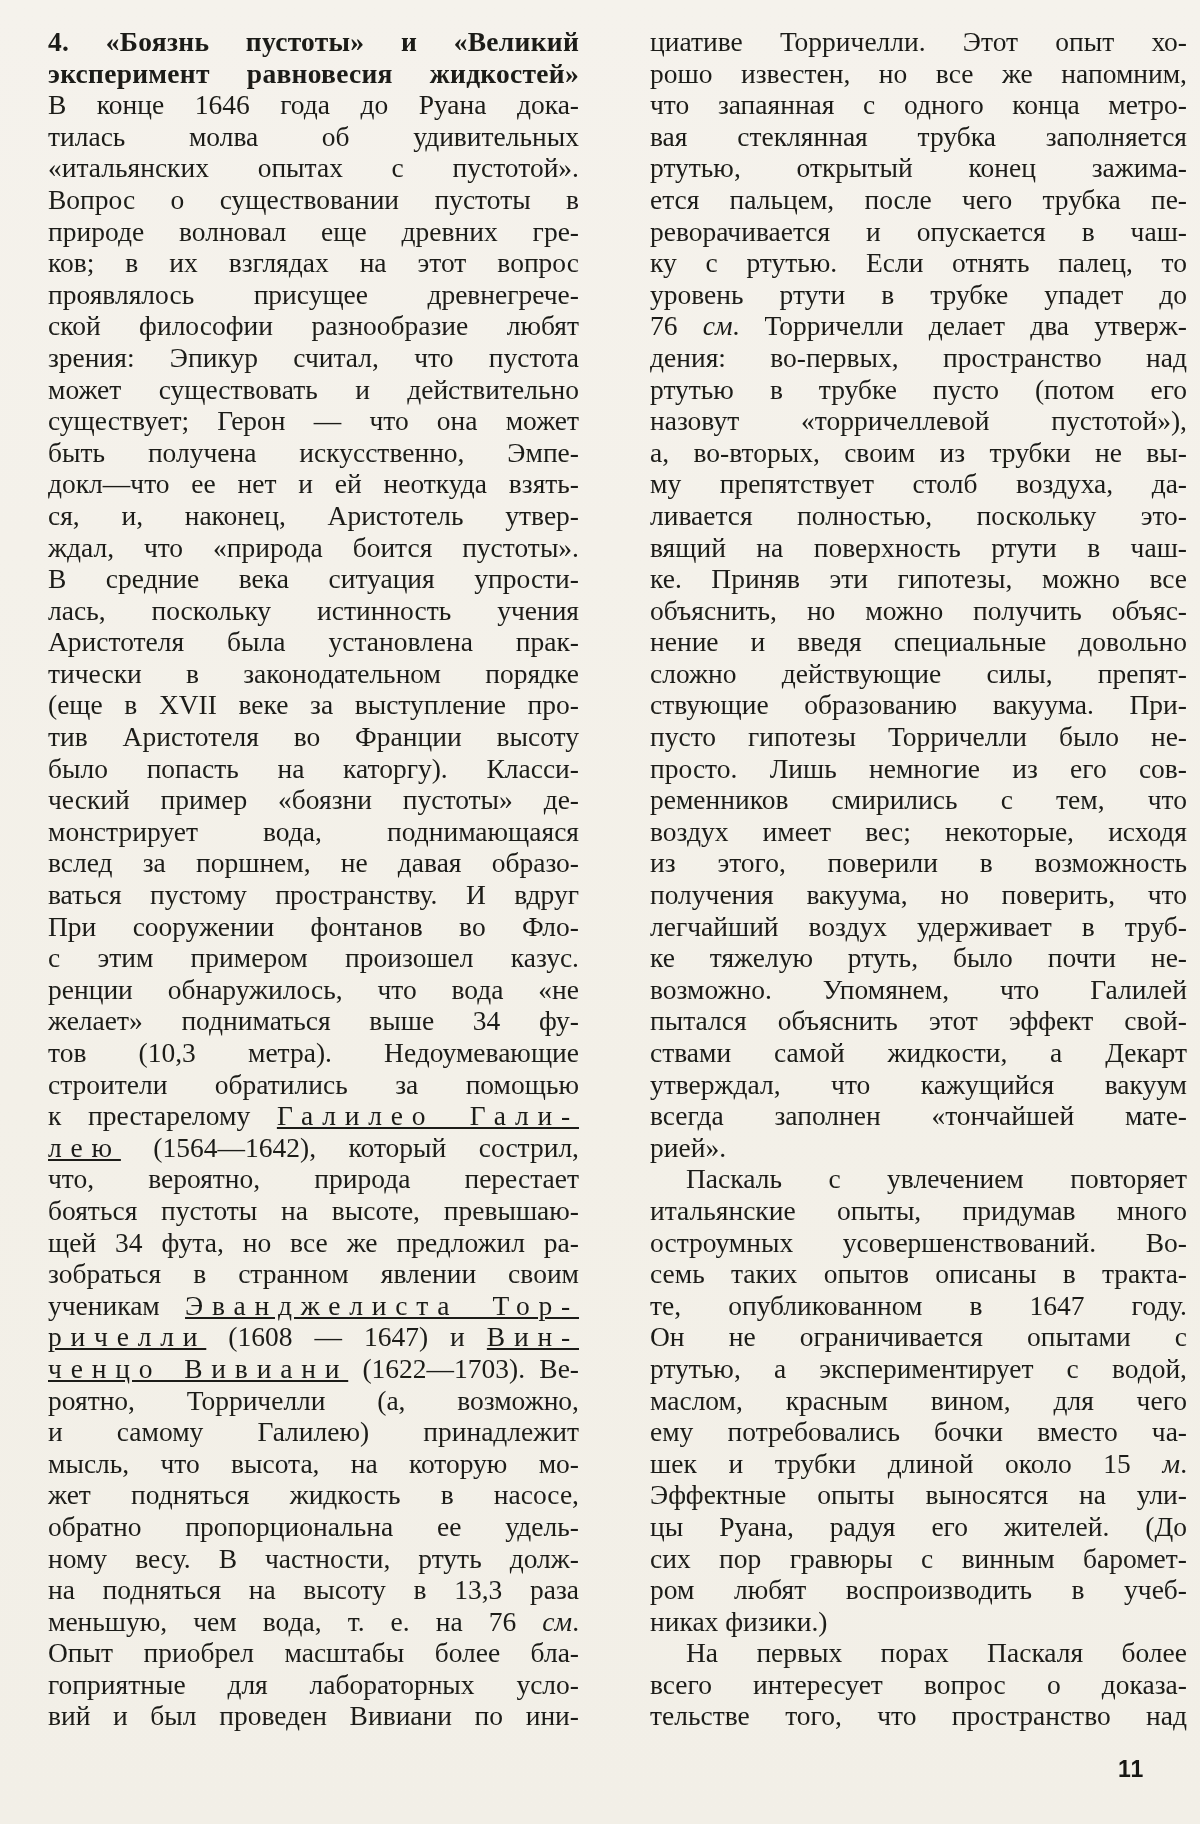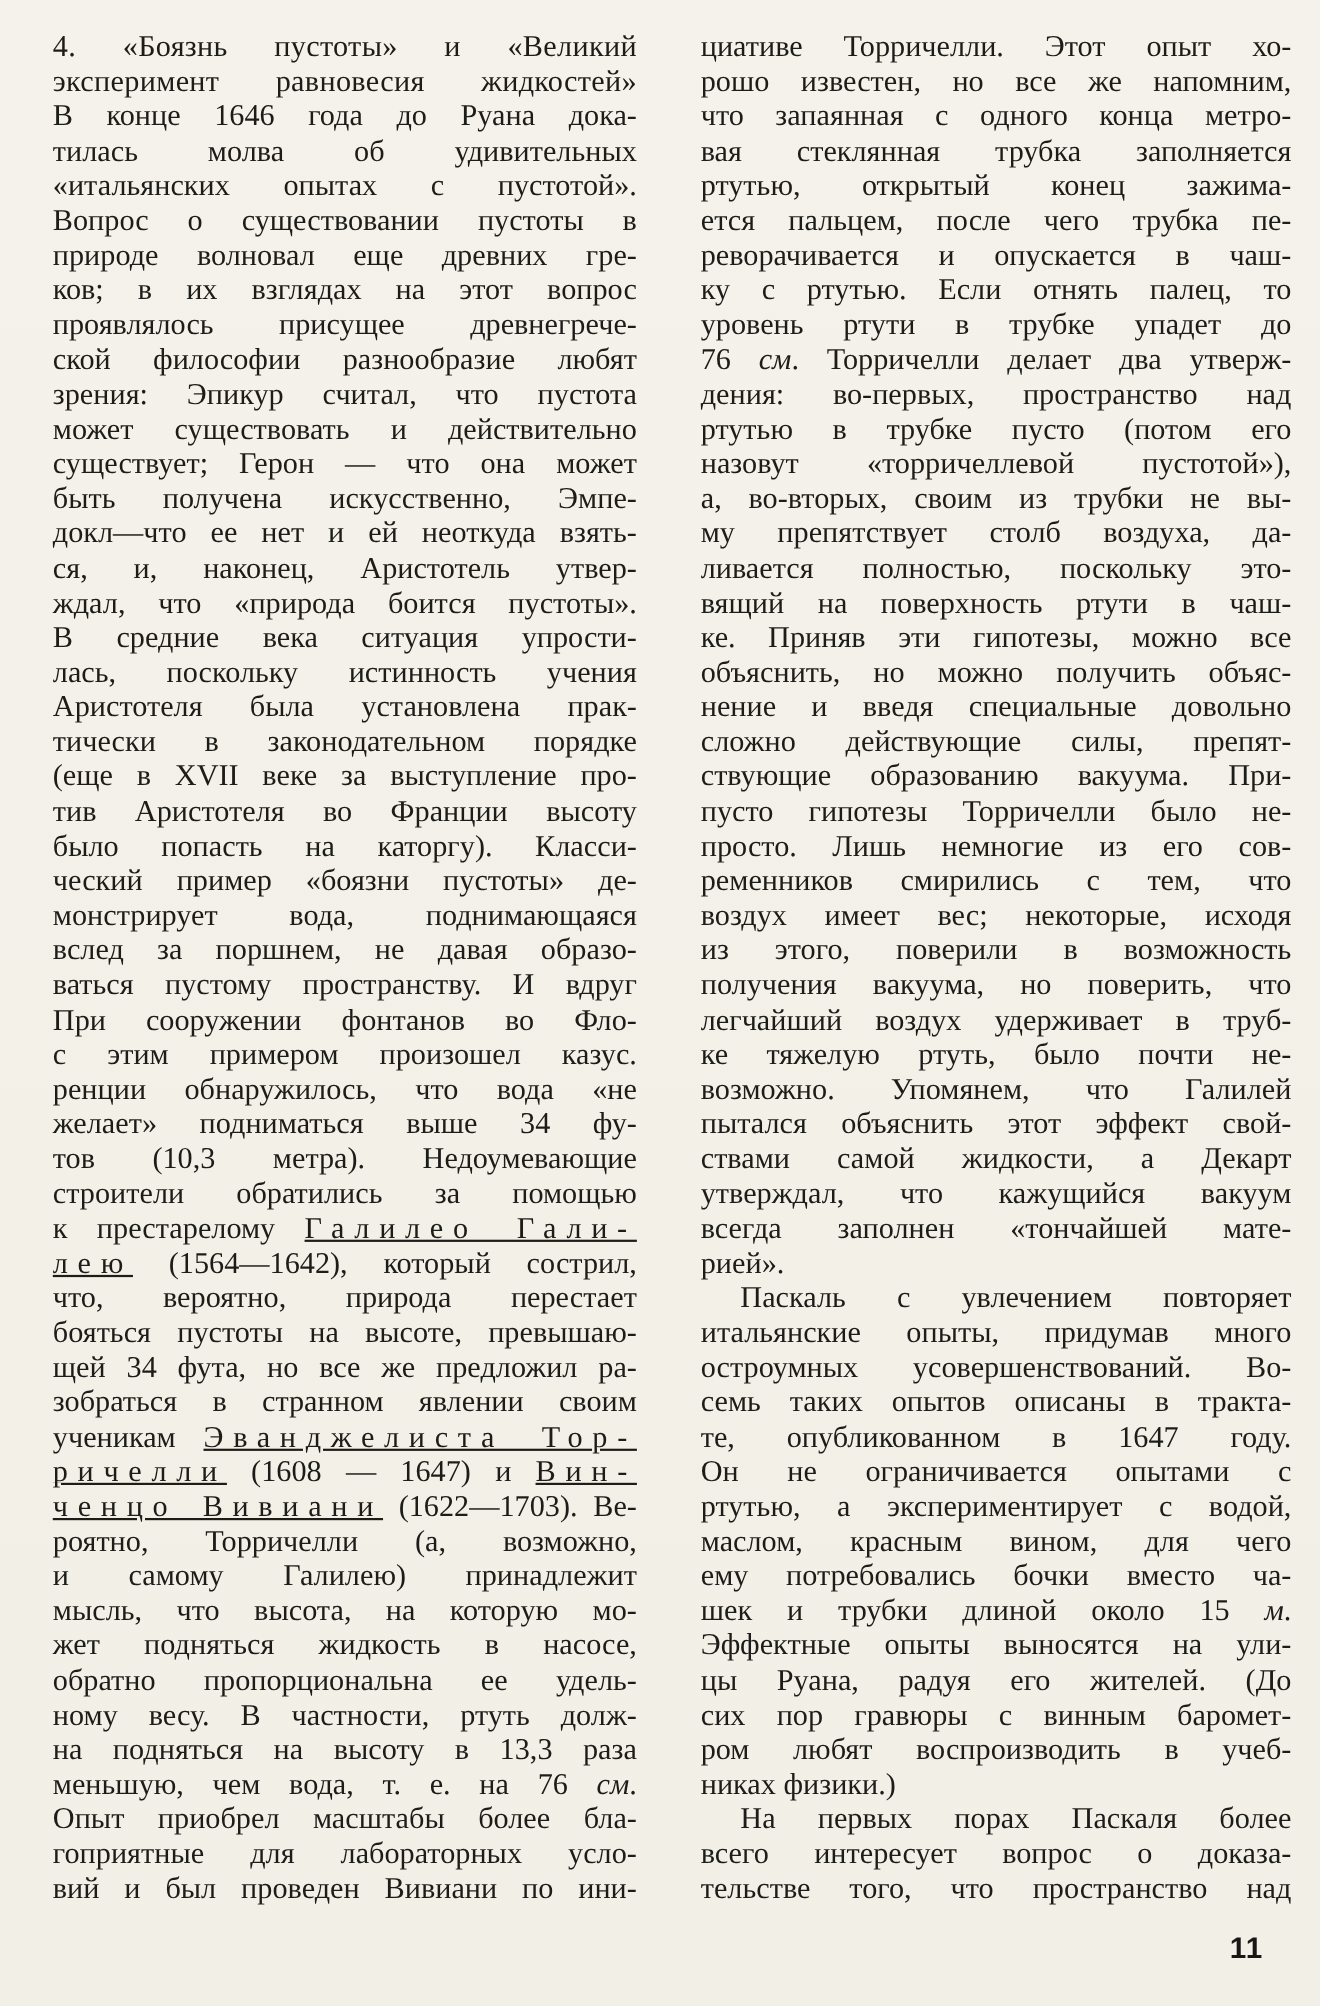--- a/index.html
+++ b/index.html
@@ -12,40 +12,40 @@
   }
   .col{
     position:absolute;
     top:26px;
     font-family:"Liberation Serif","DejaVu Serif",serif;
     font-size:27.5px;
     line-height:31.6px;
     color:#1c1c18;
   }
   .col-left{left:48px;width:531px;}
-  .col-right{left:637px;width:537px;}
+  .col-right{left:650px;width:537px;}
   .line{
     text-align:justify;
     text-align-last:justify;
     -moz-text-align-last:justify;
     height:31.6px;
     white-space:normal;
   }
   .line.last{text-align-last:left;-moz-text-align-last:left;}
   .line.indent{text-indent:36px;}
-  .line.bold{font-weight:normal;letter-spacing:0.01em;}
+  .line.bold{font-weight:bold;letter-spacing:0.01em;}
   .sp{letter-spacing:0.32em;text-decoration:underline;}
   .i{font-style:italic;}
   .pagenum{
     position:absolute;
     left:1118px;
     top:1756px;
     font-family:"Liberation Sans","DejaVu Sans",sans-serif;
     font-weight:bold;
-    font-size:27px;
+    font-size:23px;
     color:#171714;
     letter-spacing:1px;
   }
 </style>
 </head>
 <body>
 
 <div class="page">
   <div class="col col-left">
       <div class="line bold">4. «Боязнь пустоты» и «Великий</div>

